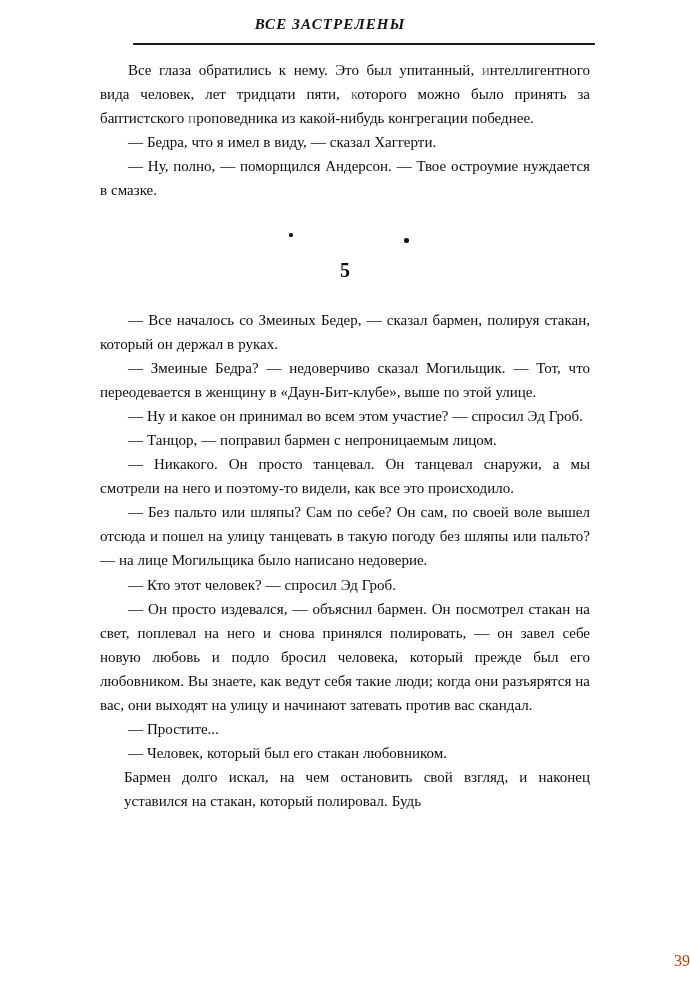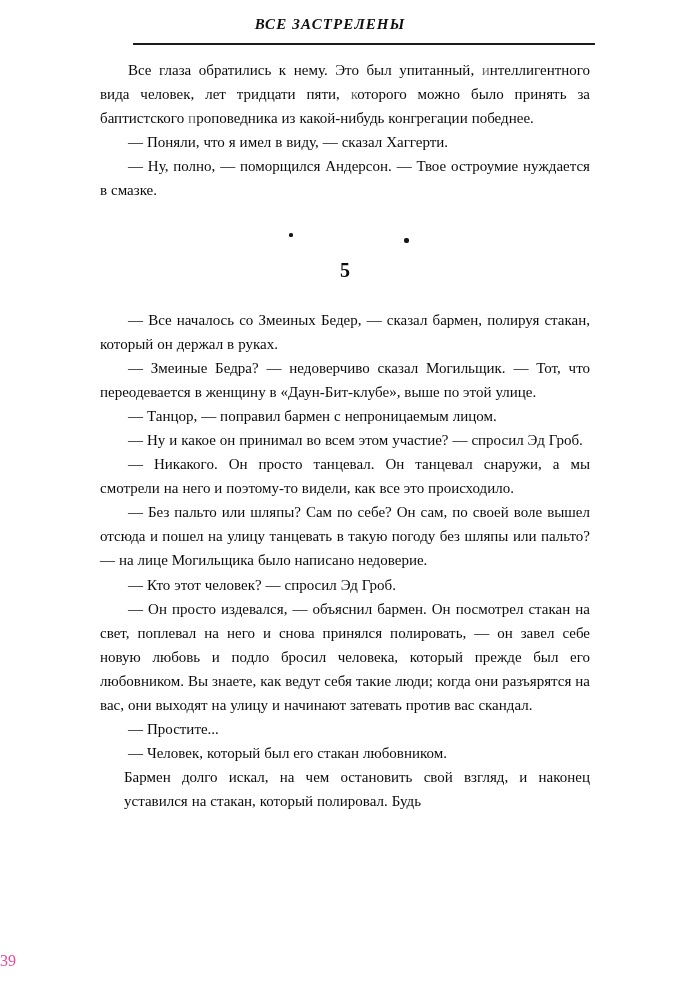--- a/index.html
+++ b/index.html
@@ -99,50 +99,50 @@
     width: 490px;
     font-family: Liberation Serif, serif;
   }
 
   
   .folio {
     position: absolute;
     left: 0;
     top: 952px;
     width: 690px;
-    text-align: left;
+    text-align: right;
     font-size: 16px;
-    color: #ec4899;
+    color: #c2410c;
   }
 </style>
 </head>
 <body>
 
 <div class="page">
 
   <div class="runhead">ВСЕ ЗАСТРЕЛЕНЫ</div>
 
   <div class="headrule"></div>
 
   <div class="column">
     <p class="para"><span>В</span><span>с</span><span>е</span><span> </span><span>г</span><span>л</span><span>а</span><span>з</span><span>а</span><span> </span><span>о</span><span>б</span><span>р</span><span>а</span><span>т</span><span>и</span><span>л</span><span>и</span><span>с</span><span>ь</span><span> </span><span>к</span><span> </span><span>н</span><span>е</span><span>м</span><span>у</span><span>.</span><span> </span><span>Э</span><span>т</span><span>о</span><span> </span><span>б</span><span>ы</span><span>л</span><span> </span><span>у</span><span>п</span><span>и</span><span>т</span><span>а</span><span>н</span><span>н</span><span>ы</span><span>й</span><span>,</span><span> </span><span class="faded">и</span><span>н</span><span>т</span><span>е</span><span>л</span><span>л</span><span>и</span><span>г</span><span>е</span><span>н</span><span>т</span><span>н</span><span>о</span><span>г</span><span>о</span><span> </span><span>в</span><span>и</span><span>д</span><span>а</span><span> </span><span>ч</span><span>е</span><span>л</span><span>о</span><span>в</span><span>е</span><span>к</span><span>,</span><span> </span><span>л</span><span>е</span><span>т</span><span> </span><span>т</span><span>р</span><span>и</span><span>д</span><span>ц</span><span>а</span><span>т</span><span>и</span><span> </span><span>п</span><span>я</span><span>т</span><span>и</span><span>,</span><span> </span><span class="faded">к</span><span>о</span><span>т</span><span>о</span><span>р</span><span>о</span><span>г</span><span>о</span><span> </span><span>м</span><span>о</span><span>ж</span><span>н</span><span>о</span><span> </span><span>б</span><span>ы</span><span>л</span><span>о</span><span> </span><span>п</span><span>р</span><span>и</span><span>н</span><span>я</span><span>т</span><span>ь</span><span> </span><span>з</span><span>а</span><span> </span><span>б</span><span>а</span><span>п</span><span>т</span><span>и</span><span>с</span><span>т</span><span>с</span><span>к</span><span>о</span><span>г</span><span>о</span><span> </span><span class="faded">п</span><span>р</span><span>о</span><span>п</span><span>о</span><span>в</span><span>е</span><span>д</span><span>н</span><span>и</span><span>к</span><span>а</span><span> </span><span>и</span><span>з</span><span> </span><span>к</span><span>а</span><span>к</span><span>о</span><span>й</span><span>-</span><span>н</span><span>и</span><span>б</span><span>у</span><span>д</span><span>ь</span><span> </span><span>к</span><span>о</span><span>н</span><span>г</span><span>р</span><span>е</span><span>г</span><span>а</span><span>ц</span><span>и</span><span>и</span><span> </span><span>п</span><span>о</span><span>б</span><span>е</span><span>д</span><span>н</span><span>е</span><span>е</span><span>.</span></p>
-    <p class="para">— Поняли, что я имел в виду, — сказал Хаггерти.</p>
+    <p class="para">— Бедра, что я имел в виду, — сказал Хаггерти.</p>
     <p class="para">— Ну, полно, — поморщился Андерсон. — Твое остроумие нуждается в смазке.</p>
   </div>
 
   <div class="speck a"></div>
   <div class="speck b"></div>
 
   <div class="chapnum">5</div>
 
   <div class="column2">
     <p class="para">— Все началось со Змеиных Бедер, — сказал бармен, полируя стакан, который он держал в руках.</p>
     <p class="para">— Змеиные Бедра? — недоверчиво сказал Могильщик. — Тот, что переодевается в женщину в «Даун-Бит-клубе», выше по этой улице.</p>
+    <p class="para">— Ну и какое он принимал во всем этом участие? — спросил Эд Гроб.</p>
     <p class="para">— Танцор, — поправил бармен с непроницаемым лицом.</p>
-    <p class="para">— Ну и какое он принимал во всем этом участие? — спросил Эд Гроб.</p>
     <p class="para">— Никакого. Он просто танцевал. Он танцевал снаружи, а мы смотрели на него и поэтому-то видели, как все это происходило.</p>
     <p class="para">— Без пальто или шляпы? Сам по себе? Он сам, по своей воле вышел отсюда и пошел на улицу танцевать в такую погоду без шляпы или пальто? — на лице Могильщика было написано недоверие.</p>
     <p class="para">— Кто этот человек? — спросил Эд Гроб.</p>
     <p class="para">— Он просто издевался, — объяснил бармен. Он посмотрел стакан на свет, поплевал на него и снова принялся полировать, — он завел себе новую любовь и подло бросил человека, который прежде был его любовником. Вы знаете, как ведут себя такие люди; когда они разъярятся на вас, они выходят на улицу и начинают затевать против вас скандал.</p>
     <p class="para">— Простите...</p>
     <p class="para">— Человек, который был его стакан любовником.</p>
     <p class="para noindent">Бармен долго искал, на чем остановить свой взгляд, и наконец уставился на стакан, который полировал. Будь</p>
   </div>
 
   <div class="folio">39</div>

